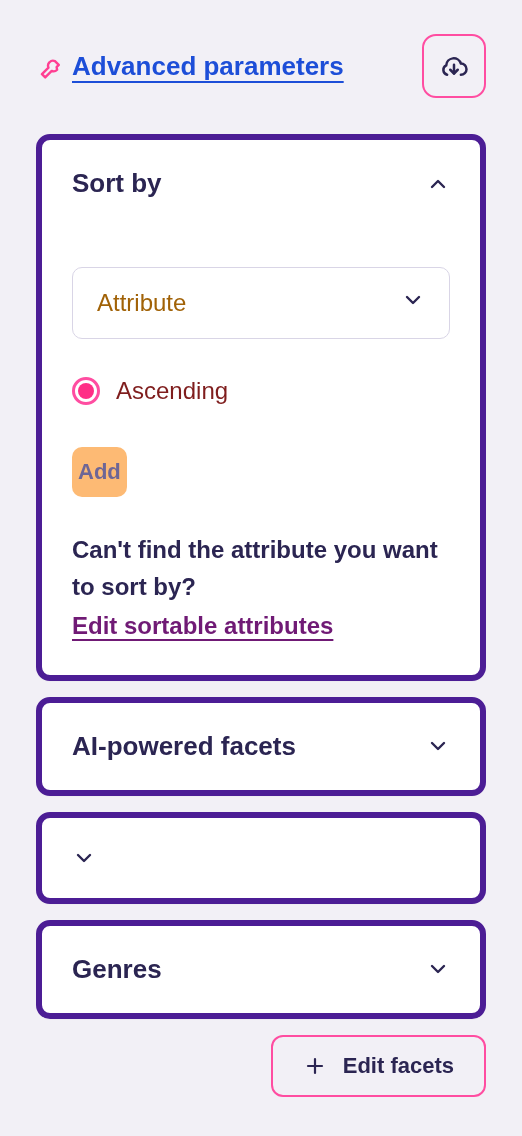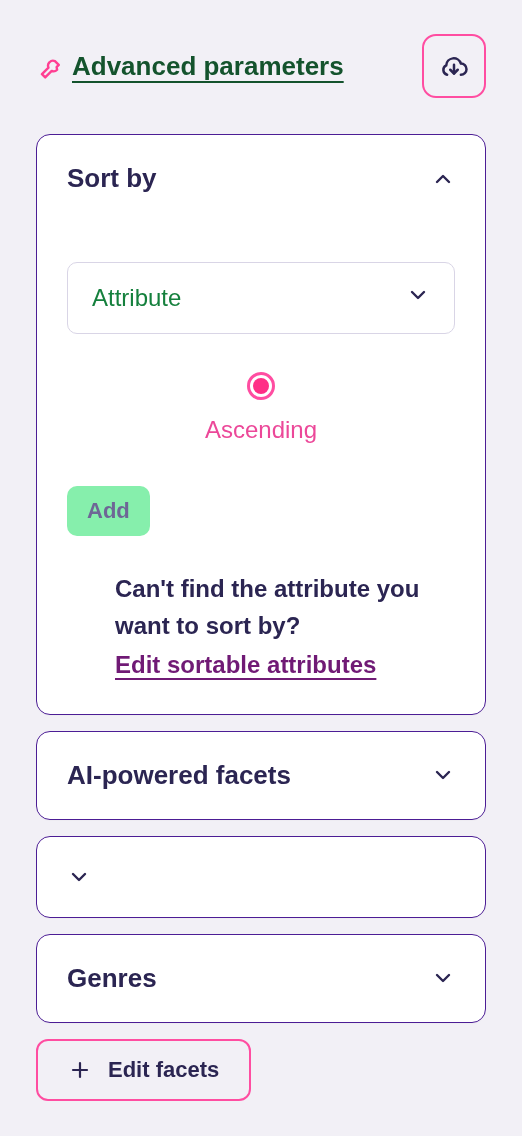--- a/index.html
+++ b/index.html
@@ -23,21 +23,21 @@
   }
   .adv-wrap {
     display: inline-flex;
     align-items: center;
     gap: 10px;
   }
   .wrench svg { display: block; }
   .adv-link {
     font-size: 26px;
     font-weight: 700;
-    color: #14532d;
+    color: #1d4ed8;
     text-decoration: underline;
     text-underline-offset: 6px;
     cursor: pointer;
     text-align: right;
   }
 
   .cloud-btn {
     width: 64px;
     height: 64px;
     border: 2px solid #ff4da1;
@@ -46,21 +46,21 @@
     display: flex;
     align-items: center;
     justify-content: center;
     cursor: pointer;
   }
   .cloud-btn svg { display:block; }
 
   .card {
     background: #fff;
     border-radius: 14px;
-    border: 1px solid #4c1d95;
+    border: 6px solid #4c1d95;
     margin-bottom: 16px;
     box-shadow: 0 1px 1px rgba(0,0,0,0.02);
   }
   .card-header {
     display: flex;
     align-items: center;
     justify-content: space-between;
     padding: 28px 30px;
     cursor: pointer;
   }
@@ -77,85 +77,83 @@
   }
 
   .select {
     border: 1px solid #d9d5e6;
     border-radius: 10px;
     padding: 20px 24px;
     display: flex;
     align-items: center;
     justify-content: space-between;
     font-size: 24px;
-    color: #15803d;
+    color: #a16207;
     cursor: pointer;
     margin-top: 30px;
     margin-bottom: 38px;
   }
 
   .radio-row {
     display: flex;
     align-items: center;
     gap: 16px;
     font-size: 24px;
-    color: #ec4899;
+    color: #7f1d1d;
     margin-bottom: 24px;
     cursor: pointer;
-    flex-direction: column;
   }
   .radio {
     width: 28px; height: 28px;
     border: 3px solid #ff4da1;
     border-radius: 50%;
     display: inline-flex;
     align-items: center;
     justify-content: center;
     flex-shrink: 0;
   }
   .radio.checked::after {
     content: "";
     width: 16px; height: 16px;
     background: #ff2e86;
     border-radius: 50%;
   }
 
   .add-btn {
     margin-top: 18px;
     display: inline-block;
-    background: #86efac;
+    background: #fdba74;
     color: #6e6696;
     font-weight: 700;
     font-size: 22px;
-    padding: 12px 20px;
+    padding: 12px 6px;
     border-radius: 10px;
     cursor: pointer;
   }
 
   .helper {
     margin-top: 34px;
     font-size: 24px;
     line-height: 1.55;
     font-weight: 600;
     color: #2b2552;
-    margin-left: 48px;
   }
   .helper a {
     display: inline-block;
     margin-top: 2px;
     color: #701a75;
     font-weight: 700;
     text-decoration: underline;
     text-underline-offset: 5px;
     cursor: pointer;
   }
 
   .footer-btn-wrap {
     display: flex;
-    justify-content: flex-start;
+    justify-content: flex-end;
     margin-top: 10px;
   }
   .edit-facets-btn {
     display: inline-flex;
     align-items: center;
     gap: 16px;
     border: 2px solid #ff4da1;
     border-radius: 12px;
     padding: 16px 30px;
     font-size: 22px;

